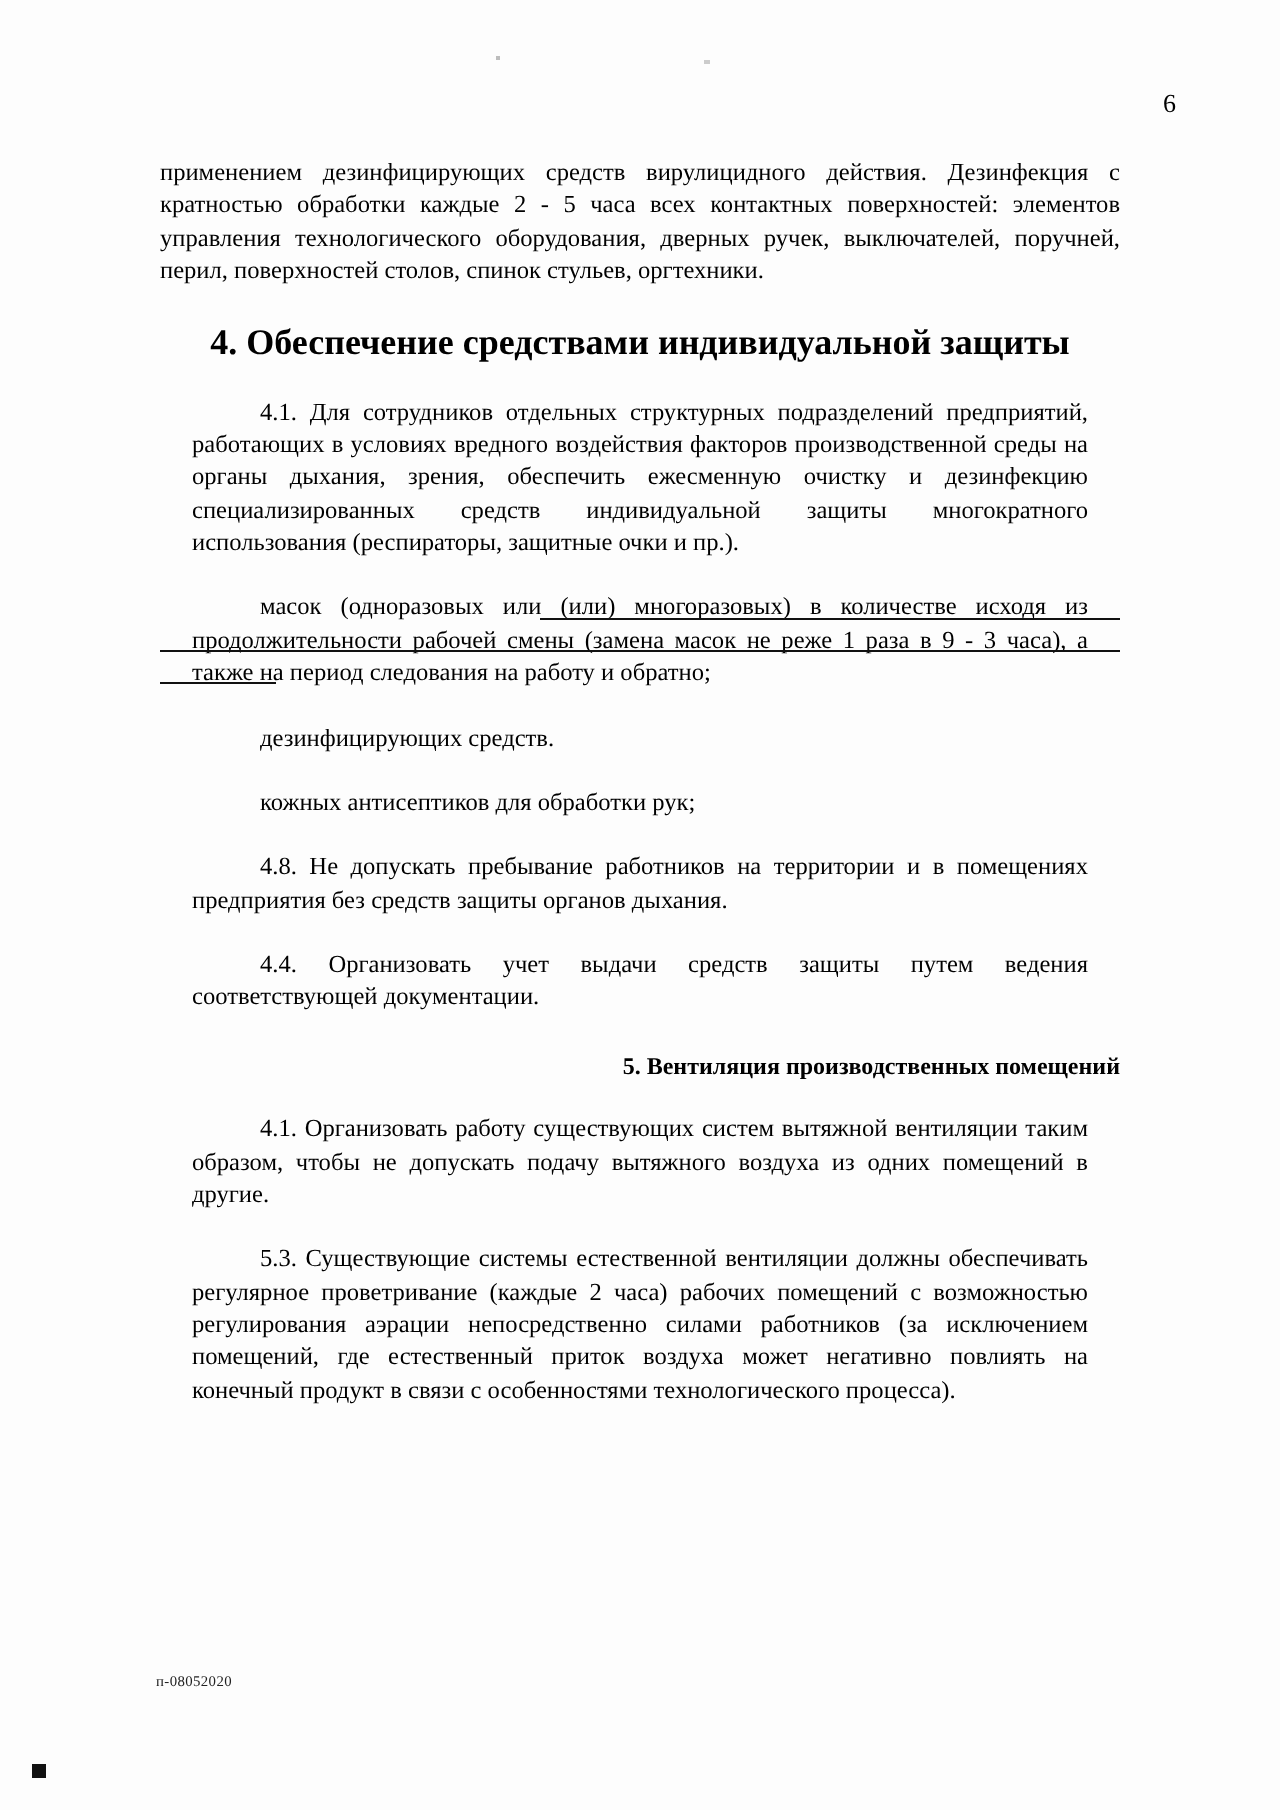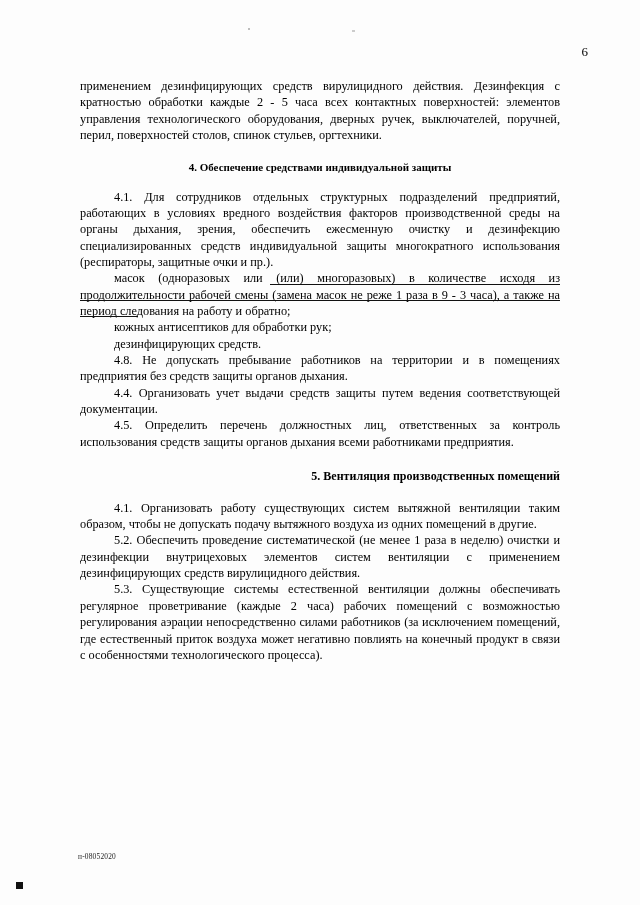--- a/index.html
+++ b/index.html
@@ -29,55 +29,55 @@
     font-size: 13px;
     font-family: "Liberation Serif", serif;
   }
   .content {
     position: absolute;
     left: 80px;
     top: 78px;
     width: 480px;
   }
   p {
-    margin: 0;
+    margin: 16px;
     font-size: 12.3px;
     line-height: 1.33;
     text-align: justify;
     text-justify: inter-word;
     hyphens: none;
   }
   .indent {
     text-indent: 34px;
   }
   .heading {
     text-align: center;
     font-weight: bold;
-    font-size: 11px;
+    font-size: 18px;
     margin: 17px 0 14px 0;
     line-height: 1.3;
   }
   .heading2 {
     text-align: right;
     font-weight: bold;
     font-size: 12px;
     margin: 19px 0 15px 0;
     line-height: 1.3;
   }
   .gap-top {
     margin-top: 13px;
   }
   .strike-line {
     position: absolute;
     border-top: 1px solid #111;
   }
   .footer-code {
     position: absolute;
     left: 78px;
-    bottom: 44px;
+    bottom: 60px;
     font-size: 7.4px;
     letter-spacing: 0.2px;
     font-family: "Liberation Serif", serif;
     color: #222;
   }
   .corner-mark {
     position: absolute;
     left: 16px;
     bottom: 16px;
     width: 7px;
@@ -123,35 +123,33 @@
     <p class="indent gap-top">4.1. Для сотрудников отдельных структурных подразделений предприятий, работающих в условиях вредного воздействия факторов производственной среды на органы дыхания, зрения, обеспечить ежесменную очистку и дезинфекцию специализированных средств индивидуальной защиты многократного использования (респираторы, защитные очки и пр.).</p>
 
 
     <div style="position:relative;">
       <p class="indent">масок (одноразовых или (или) многоразовых) в количестве исходя из продолжительности рабочей смены (замена масок не реже 1 раза в 9 - 3 часа), а также на период следования на работу и обратно;</p>
       <div class="strike-line" style="left:190px; top:14px; width:290px;"></div>
       <div class="strike-line" style="left:0px; top:30px; width:480px;"></div>
       <div class="strike-line" style="left:0px; top:46px; width:58px;"></div>
     </div>
 
+    <p class="indent">дезинфицирующих средств.</p>
+
     <p class="indent">кожных антисептиков для обработки рук;</p>
-
-    <p class="indent">дезинфицирующих средств.</p>
 
     <p class="indent">4.8. Не допускать пребывание работников на территории и в помещениях предприятия без средств защиты органов дыхания.</p>
 
     <p class="indent">4.4. Организовать учет выдачи средств защиты путем ведения соответствующей документации.</p>
 
-    <p class="indent">4.5. Определить перечень должностных лиц, ответственных за контроль использования средств защиты органов дыхания всеми работниками предприятия.</p>
 
     <p class="heading2">5. Вентиляция производственных помещений</p>
 
     <p class="indent gap-top">4.1. Организовать работу существующих систем вытяжной вентиляции таким образом, чтобы не допускать подачу вытяжного воздуха из одних помещений в другие.</p>
 
-    <p class="indent">5.2. Обеспечить проведение систематической (не менее 1 раза в неделю) очистки и дезинфекции внутрицеховых элементов систем вентиляции с применением дезинфицирующих средств вирулицидного действия.</p>
 
     <p class="indent">5.3. Существующие системы естественной вентиляции должны обеспечивать регулярное проветривание (каждые 2 часа) рабочих помещений с возможностью регулирования аэрации непосредственно силами работников (за исключением помещений, где естественный приток воздуха может негативно повлиять на конечный продукт в связи с особенностями технологического процесса).</p>
 
   </div>
 
   <div class="footer-code">п-08052020</div>
   <div class="corner-mark"></div>
 
 </div>
 

